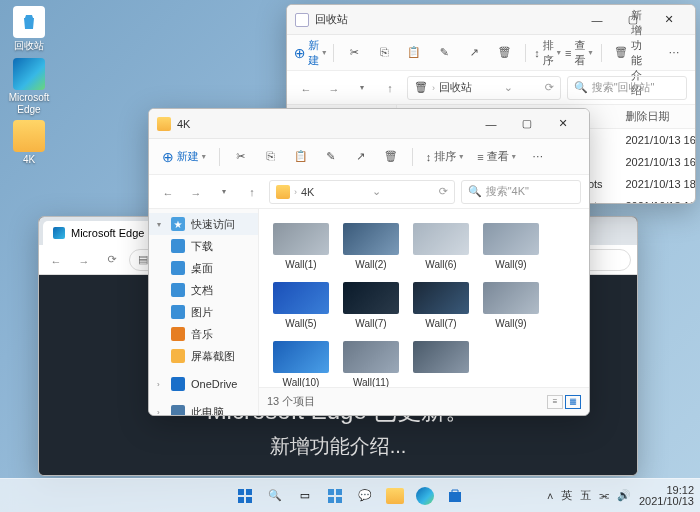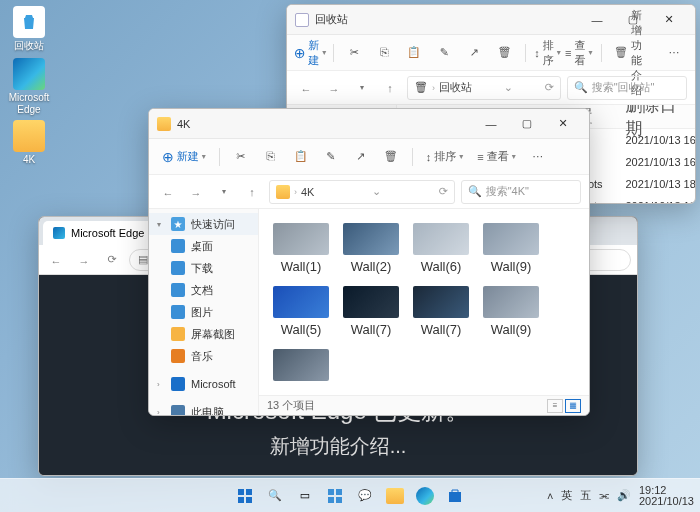--- a/index.html
+++ b/index.html
@@ -34,47 +34,47 @@
 .sb-item.hdr{background:#eef3f8}
 .sb-item .exp{width:8px;font-size:8px;color:#888}
 .sb-item .sico{width:14px;height:14px;border-radius:2px;display:flex;align-items:center;justify-content:center;font-size:10px}
 .sb-item .slbl{flex:1;font-size:11px;white-space:nowrap;overflow:hidden}
 .sb-group{margin-top:6px}
 .body{display:flex;height:calc(100% - 100px)}
 .content{flex:1;overflow:auto;position:relative}
 .thumb-grid{display:flex;flex-wrap:wrap;gap:12px 14px;padding:14px}
 .thumb{width:56px;text-align:center}
 .thumb .timg{width:56px;height:32px;border-radius:2px;margin-bottom:4px}
-.thumb .tlbl{font-size:13px;color:#333}
-.status{position:absolute;left:0;right:0;bottom:0;height:20px;border-top:1px solid #eee;background:#fafafa;display:flex;align-items:center;padding:0 8px;font-size:10px;color:#666}
+.thumb .tlbl{font-size:10px;color:#333}
+.status{position:absolute;left:0;right:0;bottom:0;height:28px;border-top:1px solid #eee;background:#fafafa;display:flex;align-items:center;padding:0 8px;font-size:10px;color:#666}
 .status .viewbtns{margin-left:auto;display:flex;gap:2px}
 .status .vb{width:16px;height:14px;border:1px solid #ccc;display:flex;align-items:center;justify-content:center;font-size:8px}
 .status .vb.act{border-color:#1a6fc9;color:#1a6fc9}
 
 .rlist{flex:1;overflow:auto}
 .rlhead{display:flex;border-bottom:1px solid #eee;height:24px;align-items:center;background:#fcfcfc}
-.rlhead>div{padding:0 8px;color:#555;font-size:17px}
+.rlhead>div{padding:0 8px;color:#555;font-size:11px}
 .rlrow{display:flex;height:22px;align-items:center}
 .rlrow>div{padding:0 8px;font-size:11px;color:#333;white-space:nowrap;overflow:hidden}
 .c-name{width:200px}.c-loc{width:120px}.c-date{width:110px}
 
 .edge-win{background:#303030}
 .edge-tabs{height:28px;background:#dfe4e9;display:flex;align-items:flex-end;padding:0 4px}
 .edge-tab{background:#fff;height:24px;display:flex;align-items:center;padding:0 10px;border-radius:5px 5px 0 0;gap:6px;font-size:11px}
 .edge-tab .eico{width:12px;height:12px;border-radius:2px;background:linear-gradient(135deg,#0c6bb5,#37b8e6)}
 .edge-url{height:30px;background:#fff;display:flex;align-items:center;padding:0 6px;gap:6px;border-bottom:1px solid #ddd}
 .edge-url .urlbox{flex:1;height:22px;border:1px solid #ddd;border-radius:11px;display:flex;align-items:center;padding:0 8px;color:#777;font-size:10px;gap:4px}
 .edge-body{background:#1f2730;color:#fff;padding:120px 20px 20px;height:calc(100% - 58px);text-align:center}
 .edge-body h1{font-size:24px;font-weight:400;margin-bottom:6px}
 .edge-body h2{font-size:20px;font-weight:300;color:#ddd}
 .taskbar{position:absolute;left:0;right:0;bottom:0;height:34px;background:rgba(240,245,250,.78);backdrop-filter:blur(8px);border-top:1px solid rgba(255,255,255,.4);display:flex;align-items:center}
 .taskbar-center{position:absolute;left:50%;transform:translateX(-50%);display:flex;gap:4px;align-items:center}
 .taskbar-right{position:absolute;right:6px;display:flex;align-items:center;gap:8px;color:#333;font-size:10px}
 .tb-btn{width:26px;height:26px;display:flex;align-items:center;justify-content:center;border-radius:3px}
-.tb-clock{text-align:left;line-height:11px}
+.tb-clock{text-align:right;line-height:11px}
 svg{display:block}
 </style>
 </head>
 <body>
 
 <div class="desktop">
 
   <div class="desktop-icon" style="top:6px;left:6px">
     <div class="ico recycle-ico">
         <svg width="20" height="20" viewBox="0 0 20 20">
@@ -256,53 +256,53 @@
     <div class="sidebar">
       <div class="sb-item hdr">
         <span class="exp">▾</span>
         <span class="sico" style="background:#4aa0e0;color:#fff">★</span>
         <span class="slbl">快速访问</span>
       </div>
       <div id="sbitems">
           <div class="sb-item">
             <span class="exp"></span>
             <span class="sico" style="background:#3a8fd6"></span>
+            <span class="slbl">下载</span>
+          </div>
+          <div class="sb-item">
+            <span class="exp"></span>
+            <span class="sico" style="background:#3a8fd6"></span>
             <span class="slbl">桌面</span>
-          </div>
-          <div class="sb-item">
-            <span class="exp"></span>
-            <span class="sico" style="background:#3a8fd6"></span>
-            <span class="slbl">下载</span>
           </div>
           <div class="sb-item">
             <span class="exp"></span>
             <span class="sico" style="background:#3a8fd6"></span>
             <span class="slbl">文档</span>
           </div>
           <div class="sb-item">
             <span class="exp"></span>
             <span class="sico" style="background:#3a8fd6"></span>
             <span class="slbl">图片</span>
           </div>
           <div class="sb-item">
             <span class="exp"></span>
+            <span class="sico" style="background:#e67e22"></span>
+            <span class="slbl">音乐</span>
+          </div>
+          <div class="sb-item">
+            <span class="exp"></span>
             <span class="sico" style="background:#f7b443"></span>
             <span class="slbl">屏幕截图</span>
-          </div>
-          <div class="sb-item">
-            <span class="exp"></span>
-            <span class="sico" style="background:#e67e22"></span>
-            <span class="slbl">音乐</span>
           </div>
         </div>
       <div id="sbgroups">
           <div class="sb-item sb-group">
             <span class="exp">›</span>
             <span class="sico" style="background:#1a6fc9"></span>
-            <span class="slbl">Microsoft</span>
+            <span class="slbl">OneDrive</span>
           </div>
           <div class="sb-item sb-group">
             <span class="exp">›</span>
             <span class="sico" style="background:#4a7aa8"></span>
             <span class="slbl">此电脑</span>
           </div>
         </div>
     </div>
     <div class="content">
       <div class="thumb-grid" id="thumbs">
@@ -330,20 +330,28 @@
             <div class="timg" style="background:linear-gradient(135deg,#0a1a2a,#2a3a4a)"></div>
             <div class="tlbl">Wall(7)</div>
           </div>
           <div class="thumb">
             <div class="timg" style="background:linear-gradient(135deg,#1a2838,#3a5a7a)"></div>
             <div class="tlbl">Wall(7)</div>
           </div>
           <div class="thumb">
             <div class="timg" style="background:linear-gradient(135deg,#7a8898,#b0bcc8)"></div>
             <div class="tlbl">Wall(9)</div>
+          </div>
+          <div class="thumb">
+            <div class="timg" style="background:linear-gradient(135deg,#1a5fb8,#4a9fe8)"></div>
+            <div class="tlbl">Wall(10)</div>
+          </div>
+          <div class="thumb">
+            <div class="timg" style="background:linear-gradient(135deg,#6a7888,#9aa8b8)"></div>
+            <div class="tlbl">Wall(11)</div>
           </div>
           <div class="thumb">
             <div class="timg" style="background:linear-gradient(135deg,#4a5a6a,#8a98a8)"></div>
           </div>
         </div>
       <div class="status">
         <span>13 个项目</span>
         <div class="viewbtns">
           <div class="vb">≡</div>
           <div class="vb act">▦</div>

